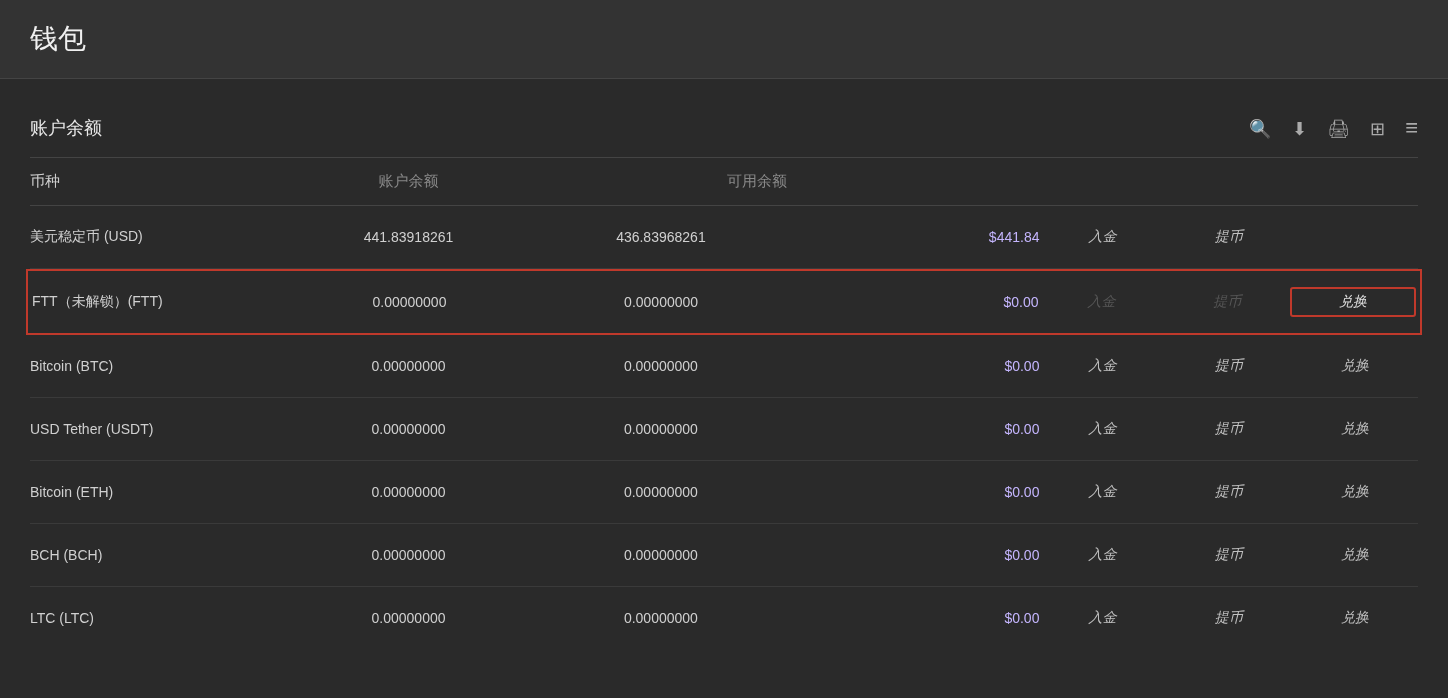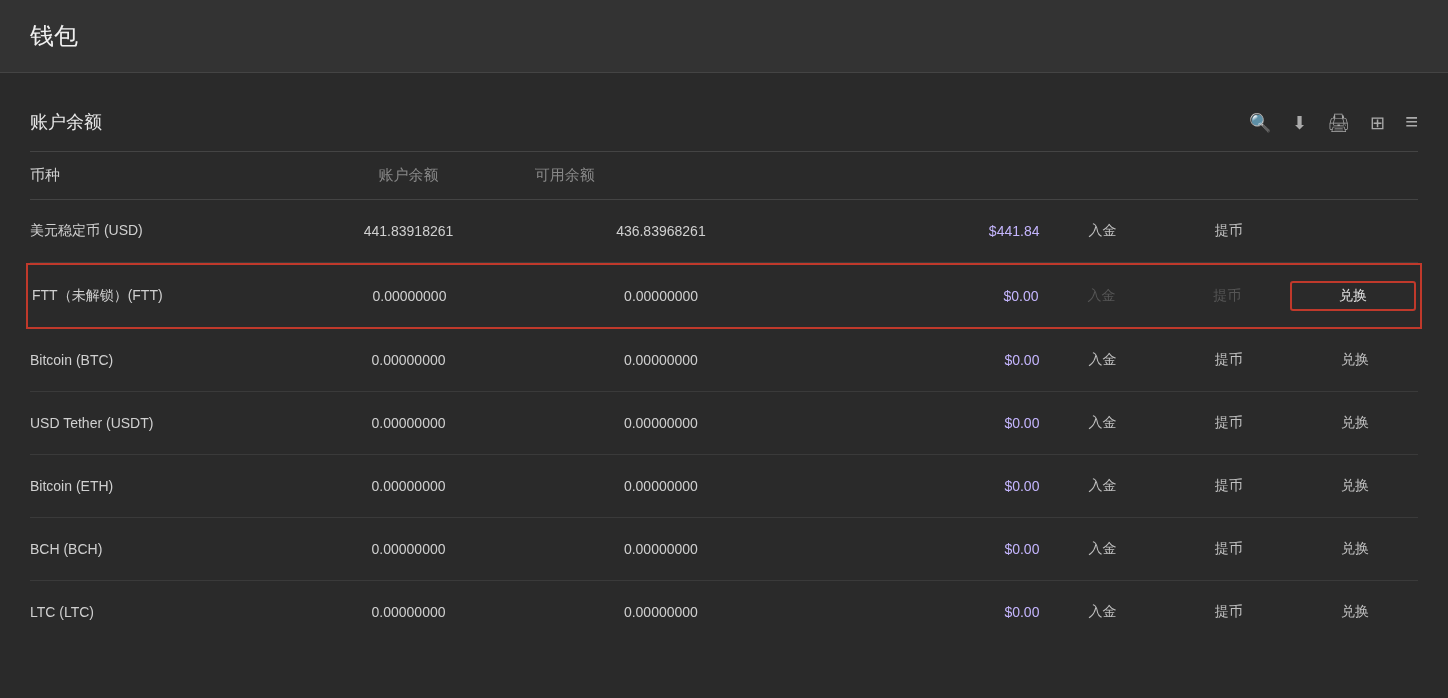--- a/index.html
+++ b/index.html
@@ -11,21 +11,21 @@
       min-height: 698px;
     }
 
     .page-header {
       background-color: #333333;
       padding: 20px 30px;
       border-bottom: 1px solid #444;
     }
 
     .page-title {
-      font-size: 24px;
+      font-size: 28px;
       font-weight: 500;
       color: #f0f0f0;
     }
 
     .main-content {
       padding: 20px 30px;
     }
 
     .section-header {
       display: flex;
@@ -83,21 +83,21 @@
     .table-data-row.highlighted {
       border: 2px solid #c0392b;
       padding: 16px 4px;
       margin: 0 -4px;
     }
 
     .col-currency { color: #d0d0d0; }
     .col-balance { text-align: center; color: #d0d0d0; }
     .col-available { text-align: center; color: #d0d0d0; }
     .col-usd { text-align: right; color: #c4b5fd; }
-    .col-action { text-align: center; }
+    .col-action { text-align: center; font-style: italic; }
 
     .action-btn {
       color: #c0c0c0;
       cursor: pointer;
       padding: 4px 8px;
       border-radius: 3px;
       transition: color 0.2s;
       text-align: center;
     }
 
@@ -117,21 +117,21 @@
     }
 
     
     .icon-search::before { content: "🔍"; font-size: 18px; }
     .icon-download::before { content: "⬇"; font-size: 18px; }
     .icon-print::before { content: "🖨"; font-size: 18px; }
     .icon-columns::before { content: "⊞"; font-size: 18px; }
     .icon-filter::before { content: "≡"; font-size: 22px; font-weight: bold; }
 
     .col-header-balance { text-align: center; }
-    .col-header-available { text-align: left; }
+    .col-header-available { text-align: right; }
     .col-header-usd { text-align: center; }
   </style>
 </head>
 <body>
 
 <div class="page-header">
   <h1 class="page-title">钱包</h1>
 </div>
 
 <div class="main-content">

